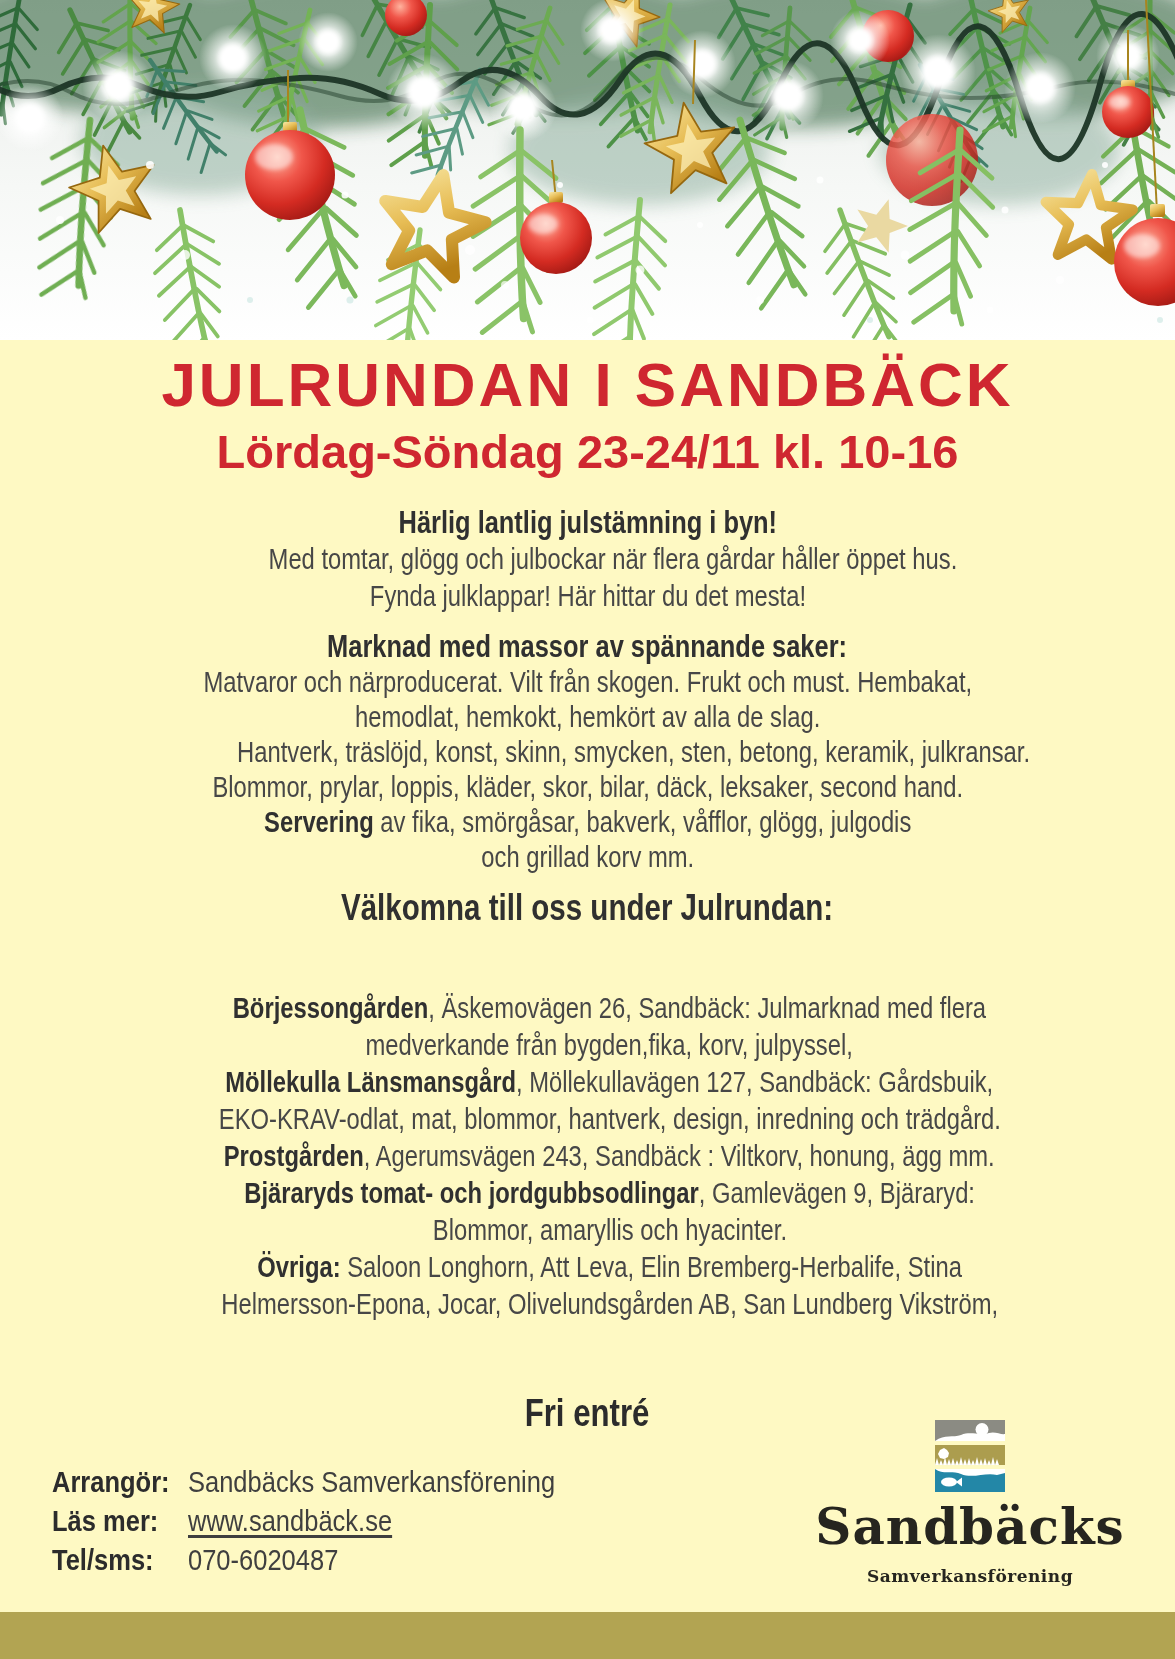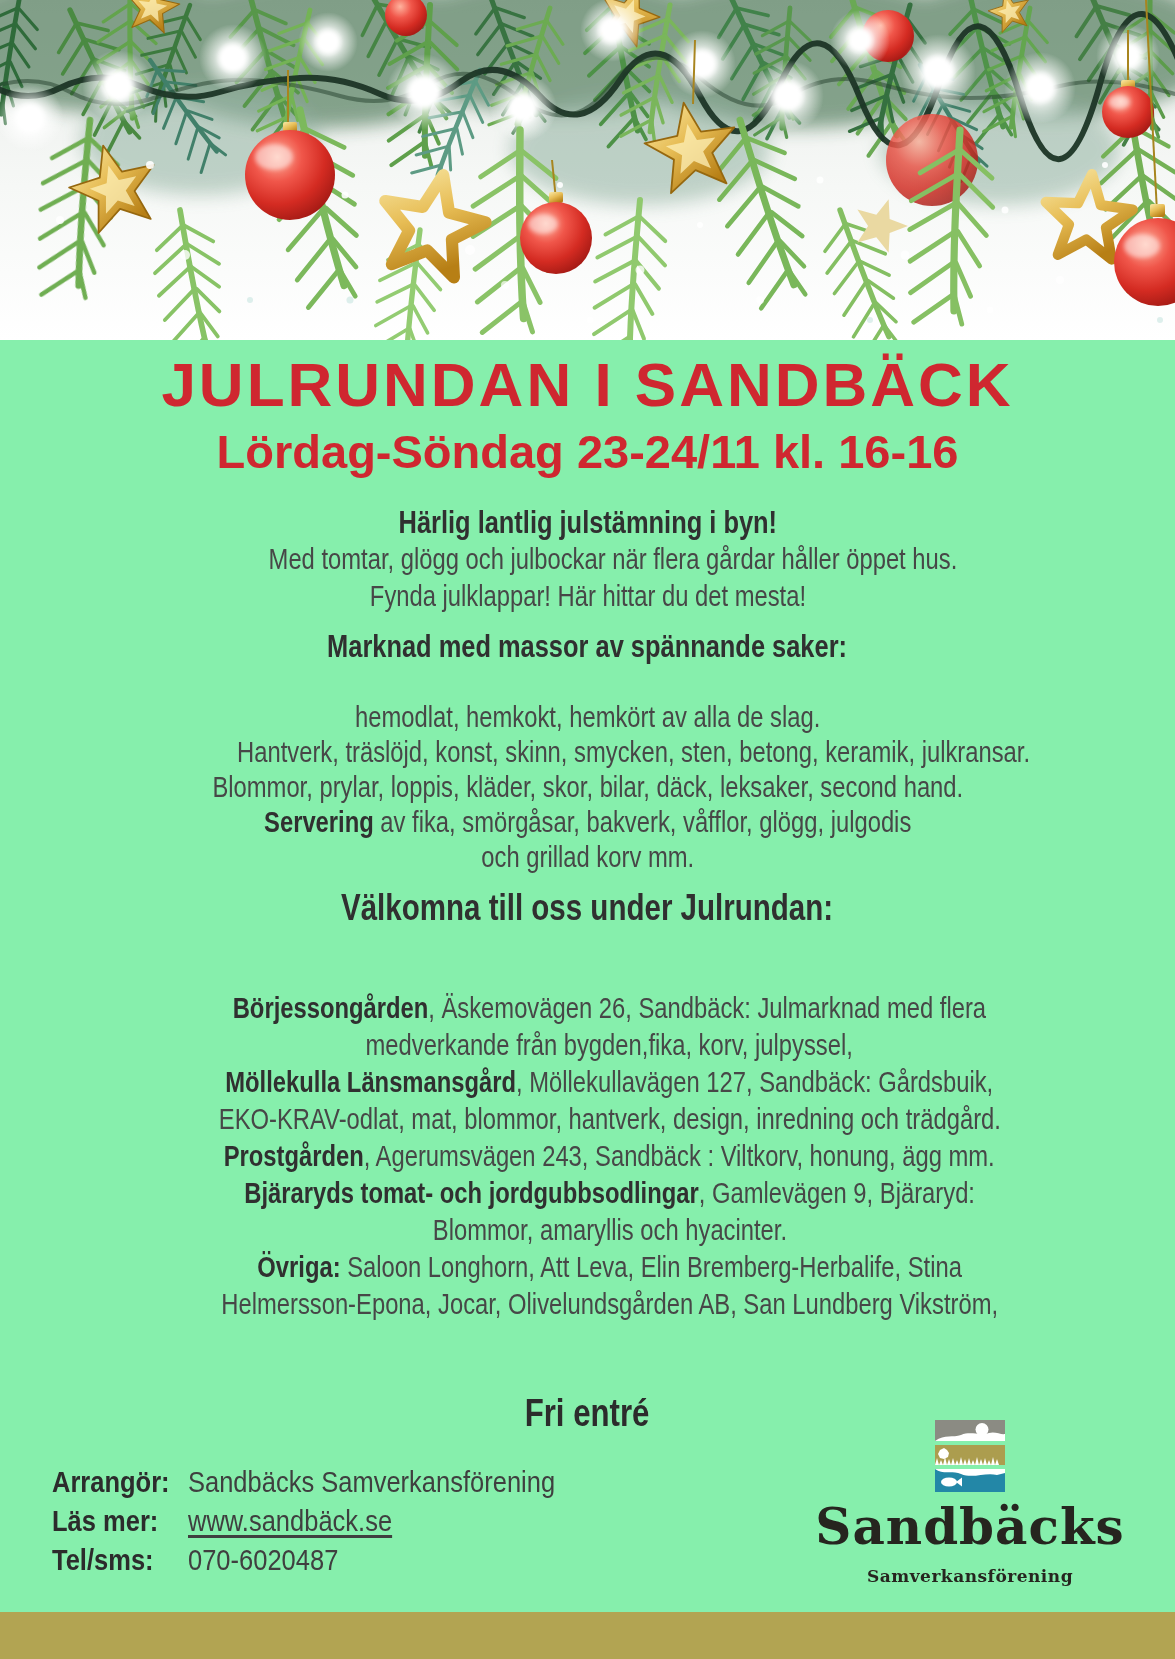--- a/index.html
+++ b/index.html
@@ -1,17 +1,17 @@
 <!DOCTYPE html>
 <html><head>
 <meta charset="utf-8">
 <style>
   html,body{margin:0;padding:0;background:#ffffff;}
   .page{
-    position:relative;width:1175px;height:1659px;overflow:hidden;background:#86efac;
+    position:relative;width:1175px;height:1659px;overflow:hidden;background:#fef9c3;
     font-family:"Liberation Sans",sans-serif;color:#414141;
   }
   .abs{position:absolute;left:0;width:1175px;text-align:center;}
   .cx{transform:scaleX(0.82);transform-origin:50% 50%;white-space:nowrap;}
   .title{
     top:352px;font-size:62px;font-weight:bold;letter-spacing:3px;line-height:66px;
     color:#cf2730;white-space:nowrap;
   }
   .subtitle{
     top:424px;font-size:47px;font-weight:bold;letter-spacing:0px;line-height:56px;
@@ -277,27 +277,28 @@
         <circle cx="250" cy="300" r="3" opacity="0.7" fill="#cfe8e4"></circle>
       <circle cx="590" cy="320" r="3.5" opacity="0.7"></circle>
         <circle cx="870" cy="320" r="3" opacity="0.7" fill="#cfe8e4"></circle>
       <circle cx="990" cy="310" r="3.5" opacity="0.7"></circle>
         <circle cx="60" cy="220" r="4" opacity="0.8"></circle>
       <circle cx="1160" cy="320" r="3" opacity="0.7" fill="#cfe8e4"></circle>
     </g>
   </svg>
 
   <div class="abs title">JULRUNDAN I SANDBÄCK</div>
-  <div class="abs subtitle">Lördag-Söndag 23-24/11 kl. 16-16</div>
+  <div class="abs subtitle">Lördag-Söndag 23-24/11 kl. 10-16</div>
 
   <div class="abs h-bold intro-head"><span class="cx" style="display:inline-block">Härlig lantlig julstämning i byn!</span></div>
   <div class="abs bodyline intro1"><span class="cx" style="display:inline-block">Med tomtar, glögg och julbockar när flera gårdar håller öppet hus.</span></div>
   <div class="abs h-bold market-head"><span class="cx" style="display:inline-block">Marknad med massor av spännande saker:</span></div>
 
   <div class="abs bodyline intro2"><span class="cx" style="display:inline-block">Fynda julklappar! Här hittar du det mesta!</span></div>
+  <div class="abs bodyline m1"><span class="cx" style="display:inline-block">Matvaror och närproducerat. Vilt från skogen. Frukt och must. Hembakat,</span></div>
   <div class="abs bodyline m2"><span class="cx" style="display:inline-block">hemodlat, hemkokt, hemkört av alla de slag.</span></div>
   <div class="abs bodyline m3"><span class="cx" style="display:inline-block">Hantverk, träslöjd, konst, skinn, smycken, sten, betong, keramik, julkransar.</span></div>
   <div class="abs bodyline m4"><span class="cx" style="display:inline-block">Blommor, prylar, loppis, kläder, skor, bilar, däck, leksaker, second hand.</span></div>
   <div class="abs bodyline m5"><span class="cx" style="display:inline-block"><b>Servering</b><span> av fika, smörgåsar, bakverk, våfflor, glögg, julgodis</span></span></div>
   <div class="abs bodyline m6"><span class="cx" style="display:inline-block">och grillad korv mm.</span></div>
 
   <div class="abs h-bold venues-head"><span class="cx" style="display:inline-block">Välkomna till oss under Julrundan:</span></div>
 
   <div class="abs venues">
     <div class="bodyline"><span class="cx" style="display:inline-block"><b>Börjessongården</b><span>, Äskemovägen 26, Sandbäck: Julmarknad med flera</span></span></div>

